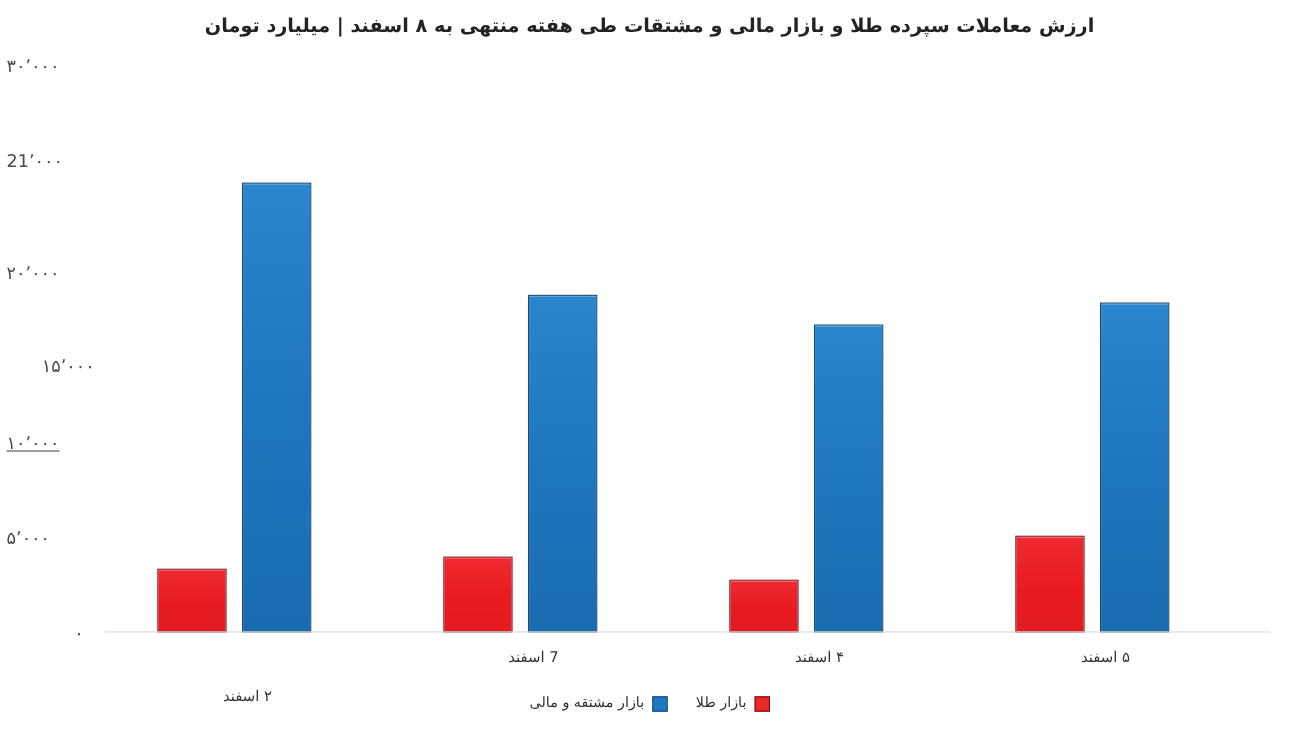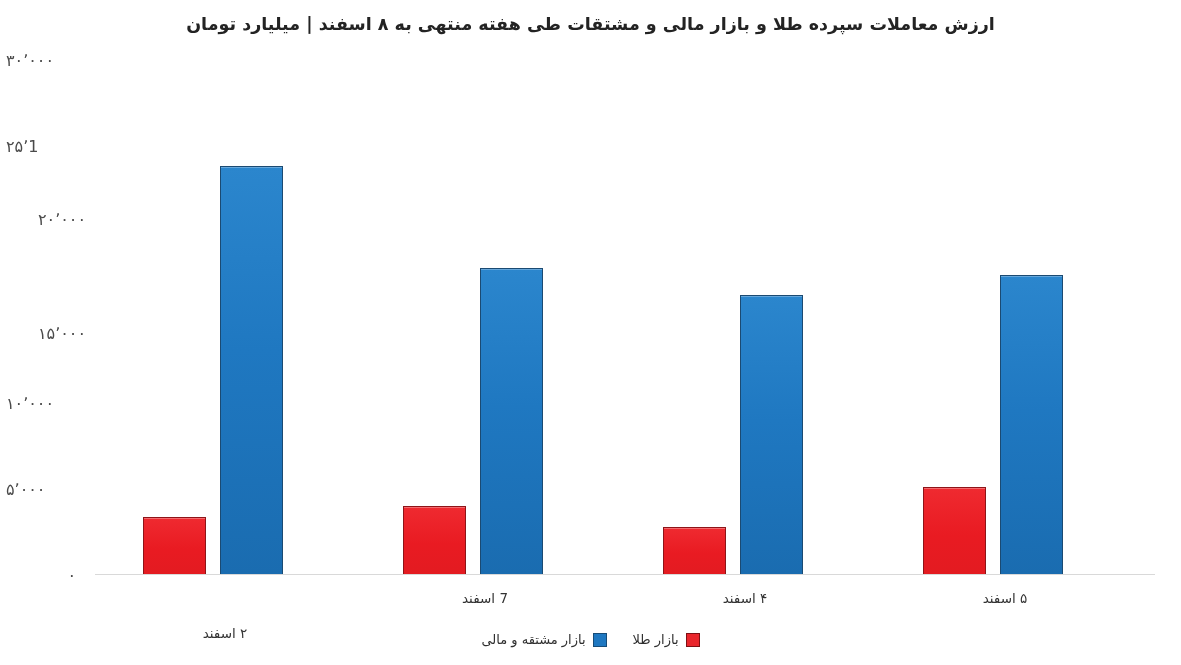--- a/index.html
+++ b/index.html
@@ -160,24 +160,24 @@
 </head>
 <body>
 
 <div id="chart-root">
 
   <div class="chart-title">ارزش معاملات سپرده طلا و بازار مالی و مشتقات طی هفته منتهی به ۸ اسفند | میلیارد تومان</div>
 
   <div id="y-ticks">
       <div class="y-tick zero-tick" style="top: 575px;">۰</div>
       <div class="y-tick" style="top: 489.167px;">۵٬۰۰۰</div>
-      <div class="y-tick" style="top: 403.333px;">۱۰٬۰۰۰</div>
+      <div class="y-tick" style="top: 403.333px; text-decoration: underline;">۱۰٬۰۰۰</div>
       <div class="y-tick" style="top: 333px; text-align: right;">۱۵٬۰۰۰</div>
-      <div class="y-tick" style="top: 219px; text-align: right;">۲۰٬۰۰۰</div>
-      <div class="y-tick" style="top: 145.833px;">۲۵٬1</div>
+      <div class="y-tick" style="top: 248px;">۲۰٬۰۰۰</div>
+      <div class="y-tick" style="top: 145.833px;">21٬۰۰۰</div>
       <div class="y-tick" style="top: 60px;">۳۰٬۰۰۰</div>
     </div>
 
   <div class="plot-area">
     <div class="groups-layer" id="groups-layer">
         <div class="bar-group" style="left: 0px;">
           <div class="bar bar-red" title="سپرده طلا: 3400" style="height: 58.3667px;"></div>
           <div class="bar bar-blue" title="بازار مشتقه و مالی: 23800" style="height: 408.567px;"></div>
         </div>
         <div class="bar-group" style="left: 260px;">

